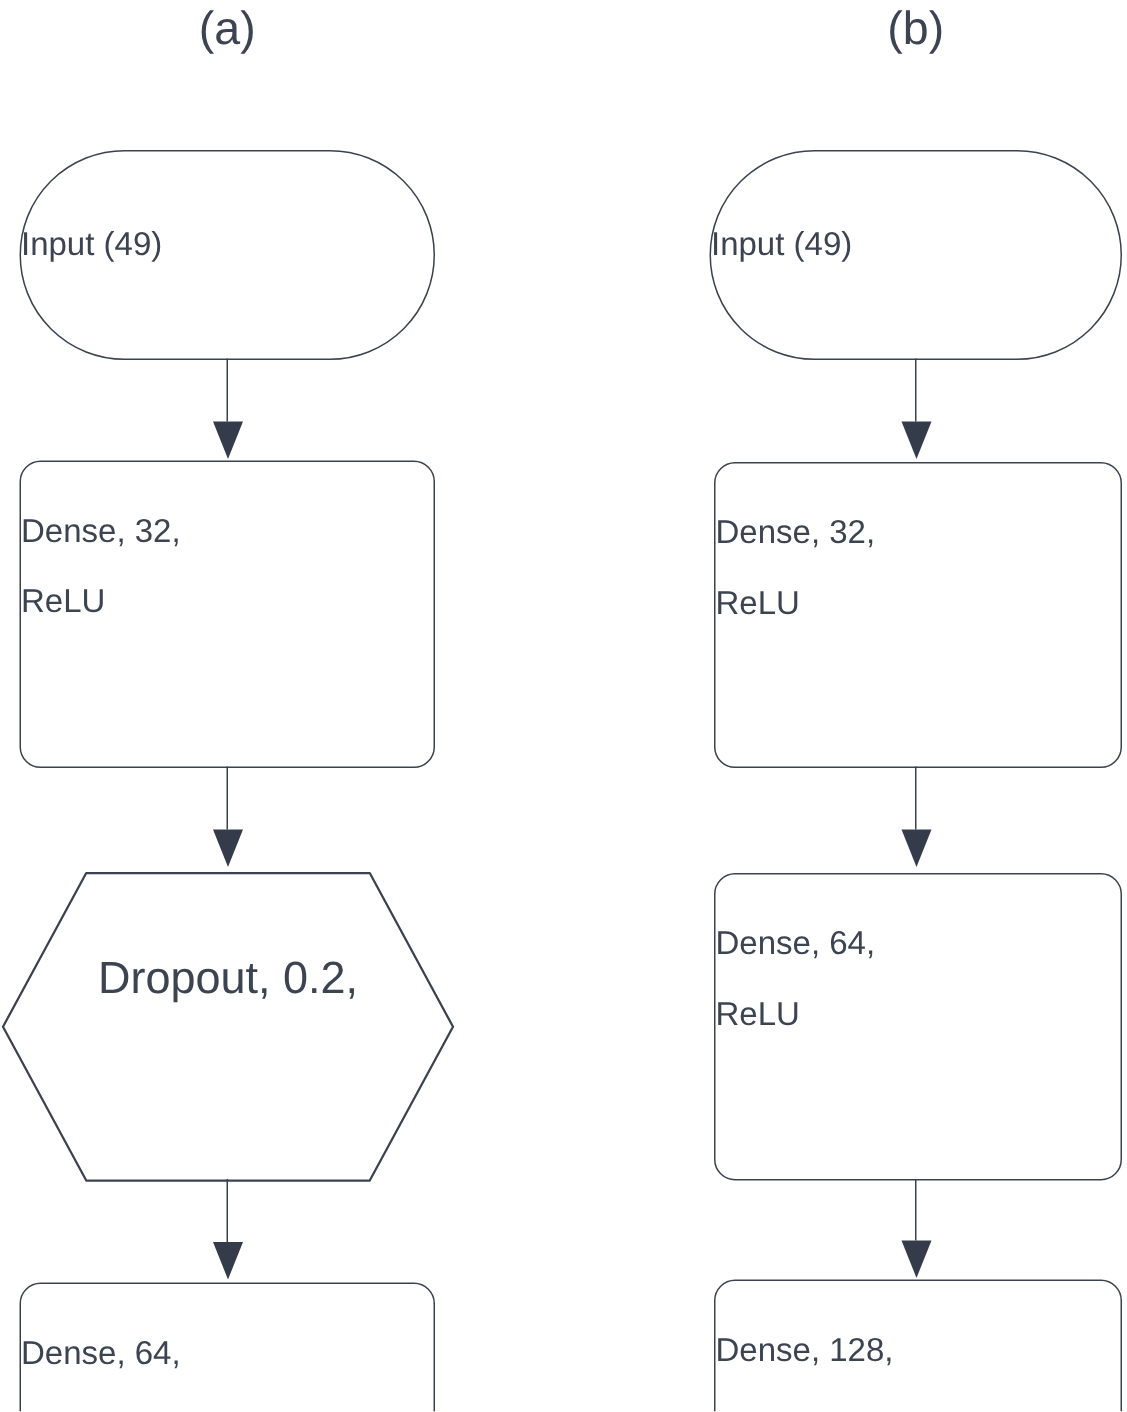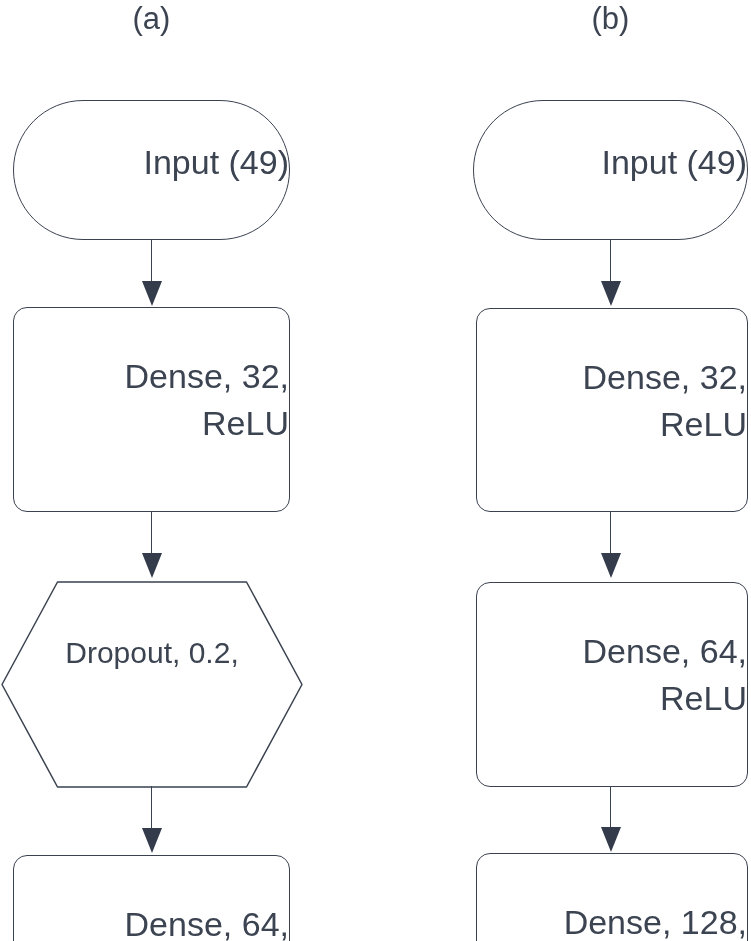--- a/index.html
+++ b/index.html
@@ -14,25 +14,25 @@
   .col-title {
     position:absolute; top:0;
     font-size:31px; line-height:38px;
     text-align:center;
   }
   .node {
     position:absolute;
     background:#ffffff;
     border:1.5px solid var(--stroke-color, #3a4250);
     box-sizing:border-box;
-    text-align:right;
-    font-size:34px; line-height:47px;
+    text-align:left;
+    font-size:22px; line-height:47px;
   }
   .stadium { border-radius:70px; padding-top:38px; }
-  .rrect   { border-radius:14px; padding-top:45px; }
+  .rrect   { border-radius:14px; padding-top:22px; }
   .hex-wrap { position:absolute; }
   .hex-wrap svg { display:block; }
   .hex-text {
     position:absolute; box-sizing:border-box;
     text-align:center; font-size:30px; line-height:47px;
     padding-top:48px;
   }
   .node-line { display:block; }
   .arrow {
     position:absolute;

